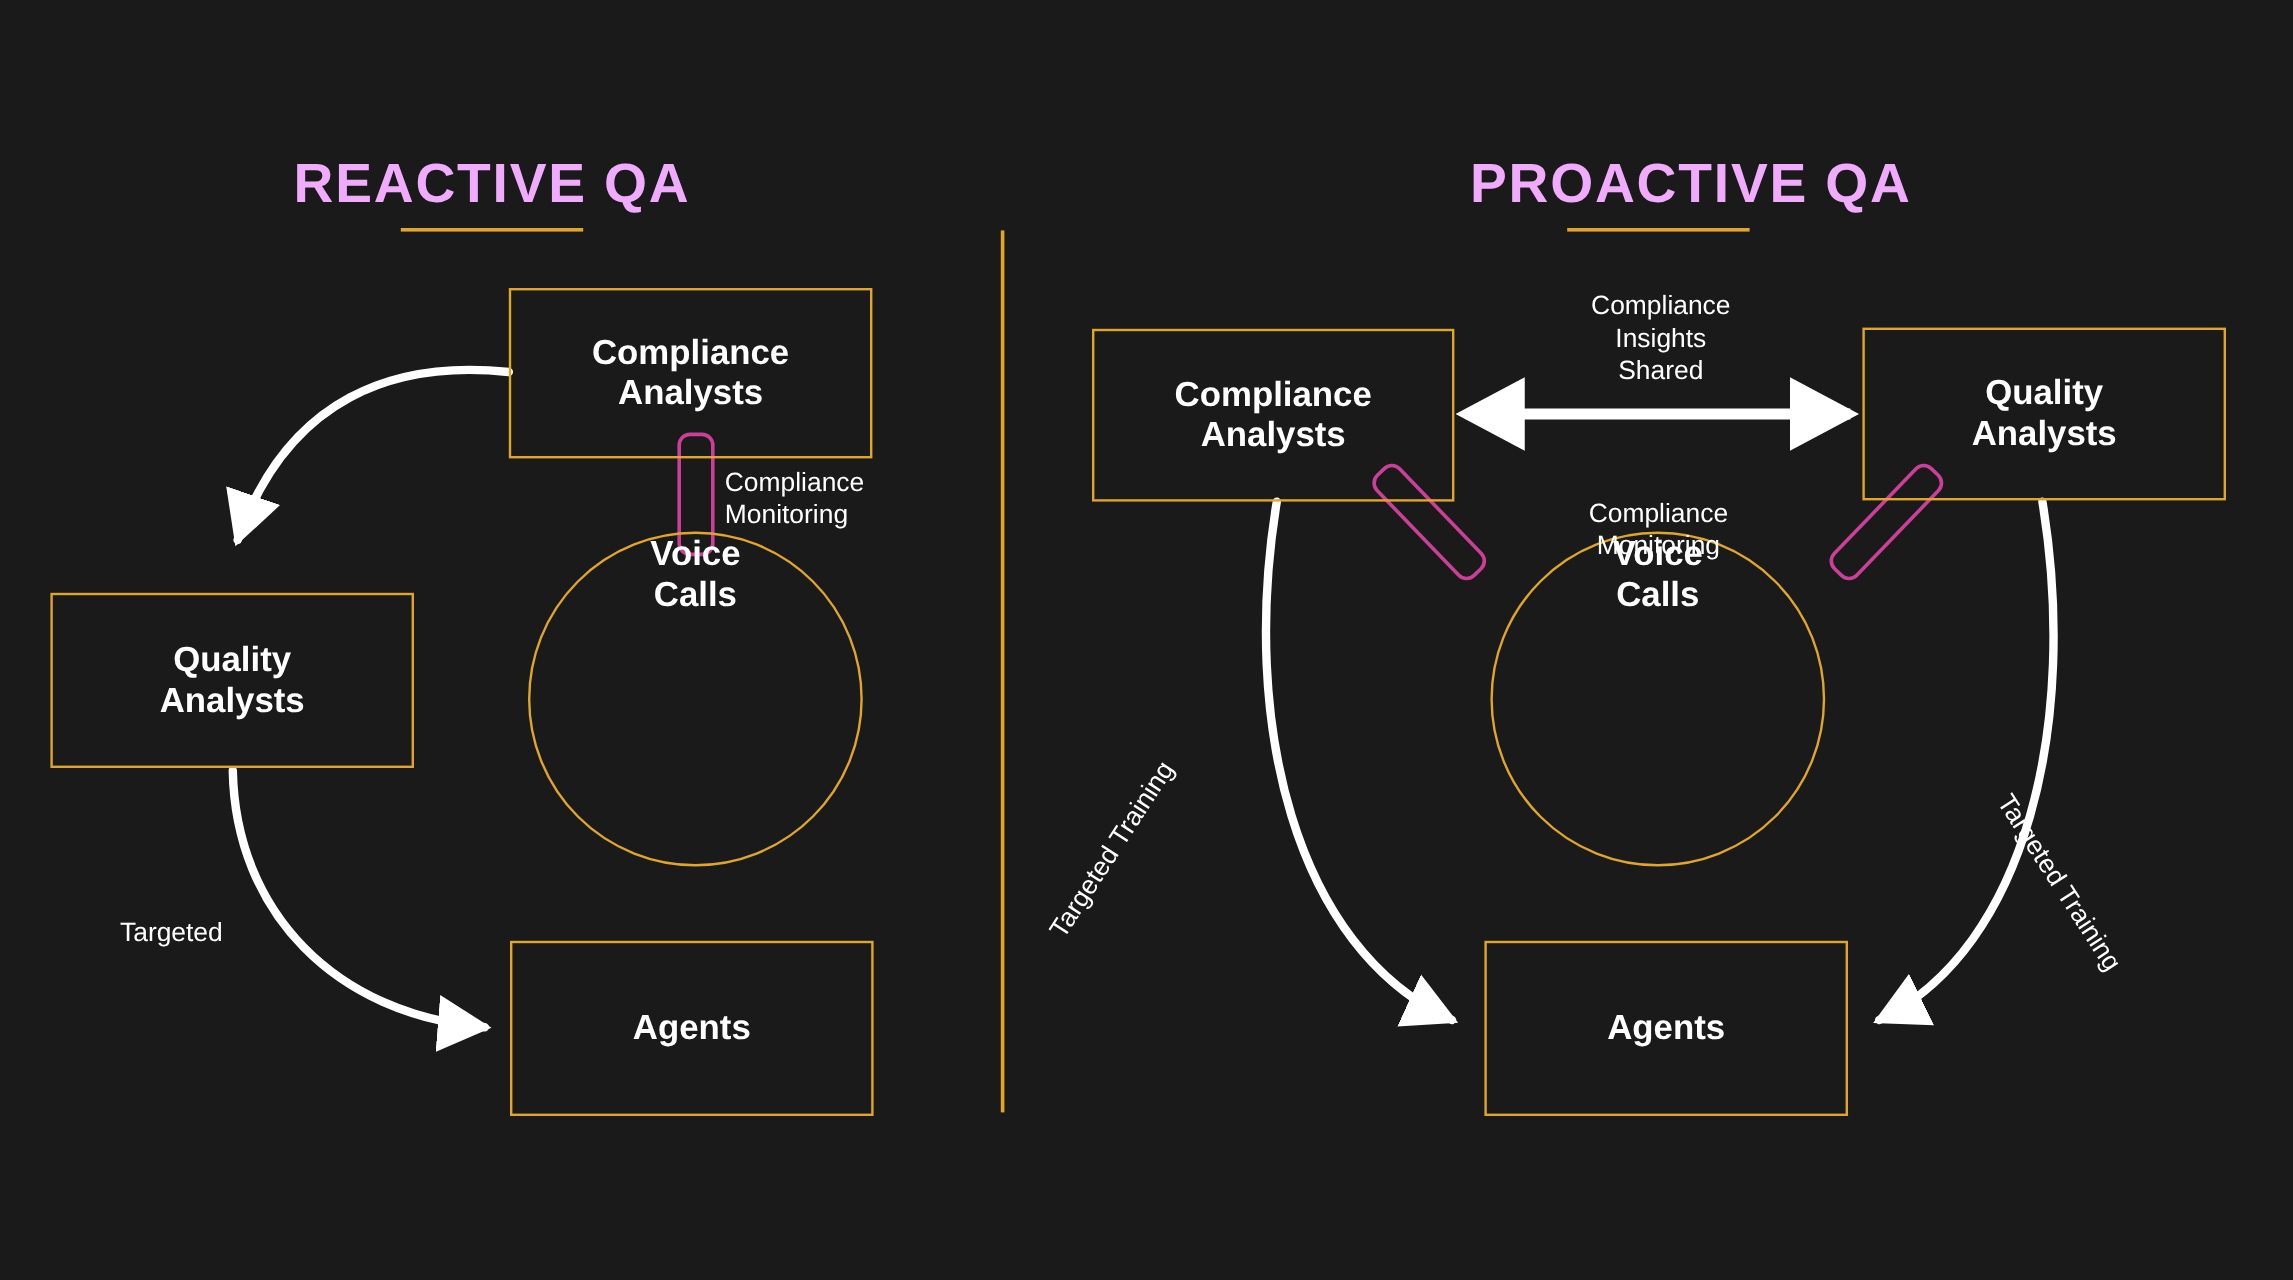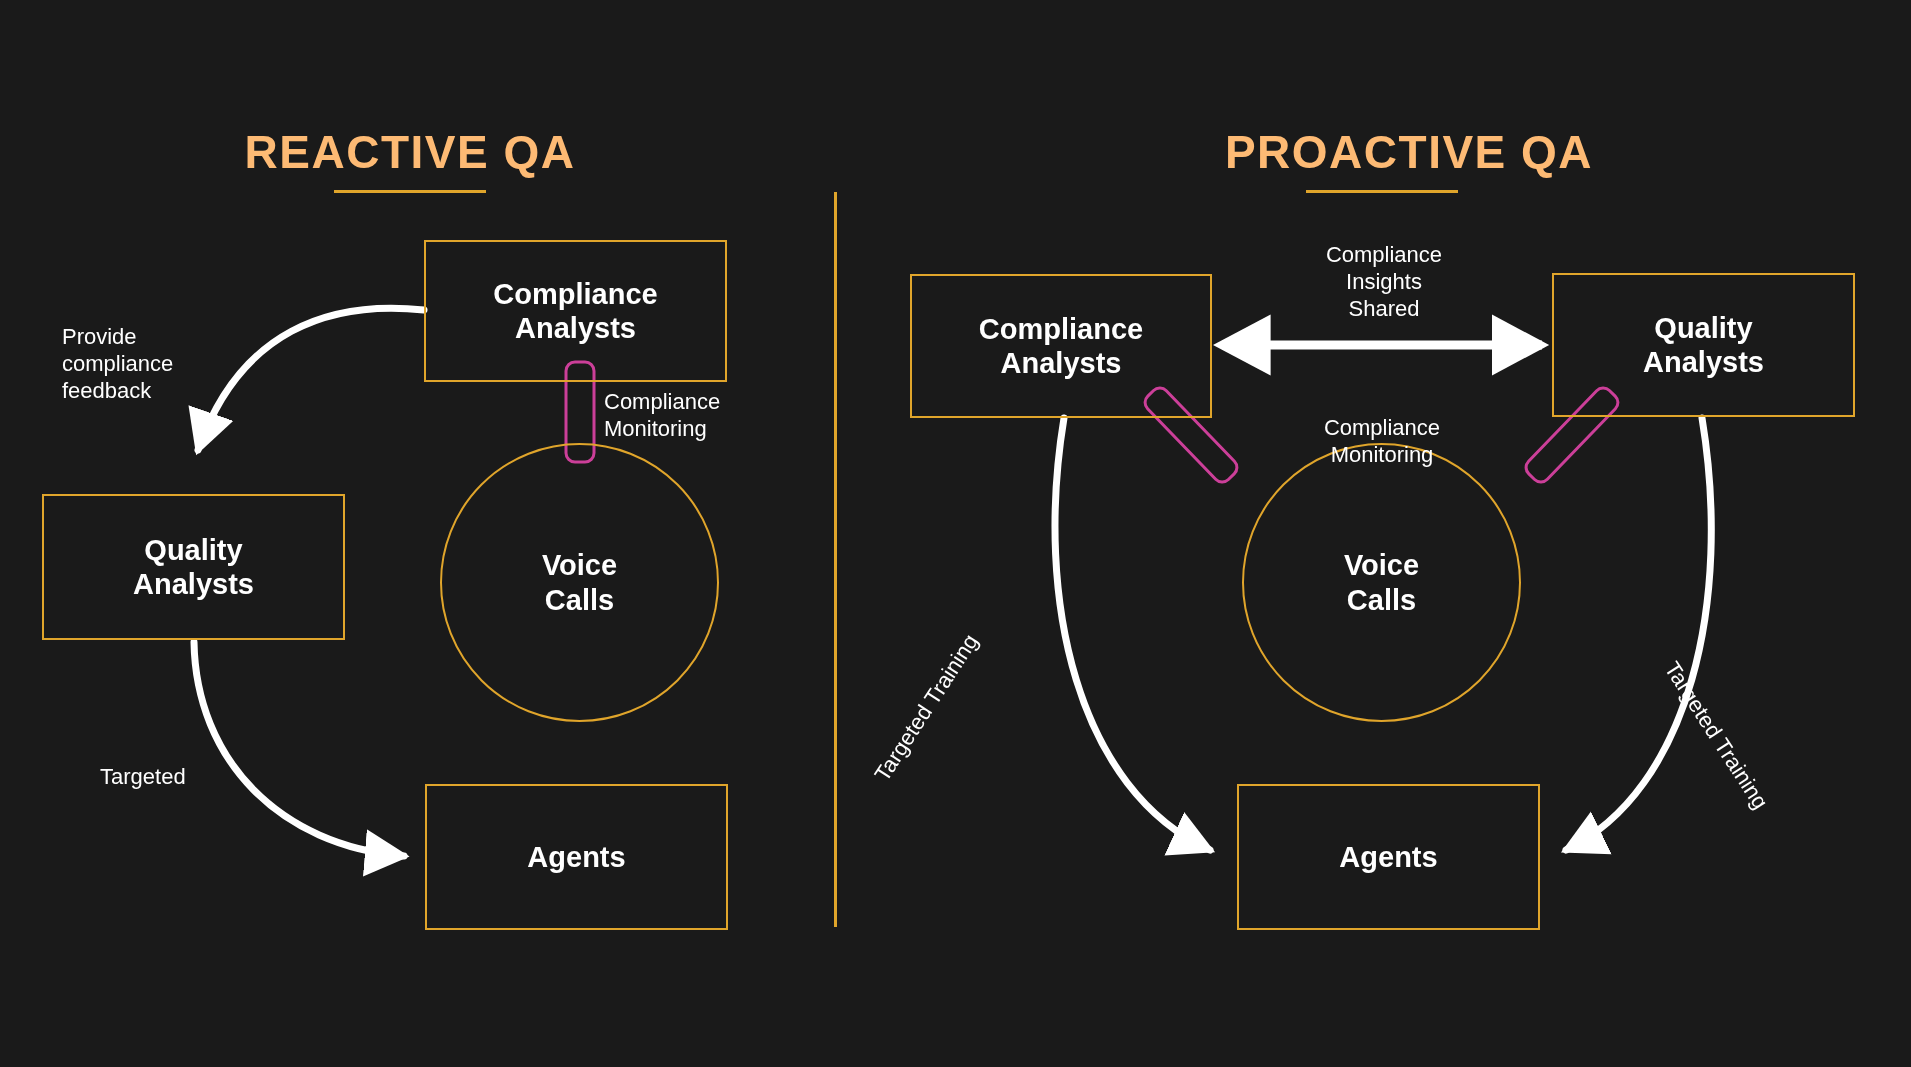--- a/index.html
+++ b/index.html
@@ -23,21 +23,21 @@
     background: #1a1a1a;
   }
   svg#canvas {
     position: absolute;
     left: 0; top: 0;
     width: 1911px;
     height: 1067px;
   }
   .panel-title {
     position: absolute;
-    color: #fdba74;
+    color: #f0abfc;
     font-weight: 700;
     font-size: 46px;
     letter-spacing: 1.5px;
     text-align: right;
     white-space: nowrap;
     transform: translateX(-50%);
   }
   .title-rule {
     position: absolute;
     height: 3px;
@@ -52,21 +52,20 @@
     align-items: center;
     justify-content: center;
     text-align: center;
   }
   .node-circle {
     position: absolute;
     border: 2px solid #e0a52b;
     border-radius: 50%;
     background: transparent;
     display: flex;
-    align-items: center;
     justify-content: center;
     text-align: center;
   }
   .node-label {
     color: #ffffff;
     font-weight: 700;
     font-size: 29px;
     line-height: 1.18;
     white-space: pre-line;
   }
@@ -161,23 +160,20 @@
 
   <div class="node-circle" style="left:440px; top:443px; width:279px; height:279px;">
     <span class="node-label">Voice
 Calls</span>
   </div>
 
   <div class="node-box" style="left:425px; top:784px; width:303px; height:146px;">
     <span class="node-label">Agents</span>
   </div>
 
-  <div class="edge-label" style="left:62px; top:324px;">Provide
-compliance
-feedback</div>
 
   <div class="edge-label" style="left:100px; top:764px;">Targeted</div>
 
   <div class="edge-label" style="left:604px; top:389px;">Compliance
 Monitoring</div>
 
   <div class="divider" style="left:834px; top:192px; height:735px;"></div>
 
   <div class="panel-title" style="left:1382px; top:125px;margin-left:27px;">PROACTIVE QA</div>
   <div class="title-rule" style="left:1382px; top:190px; width:152px;"></div>

